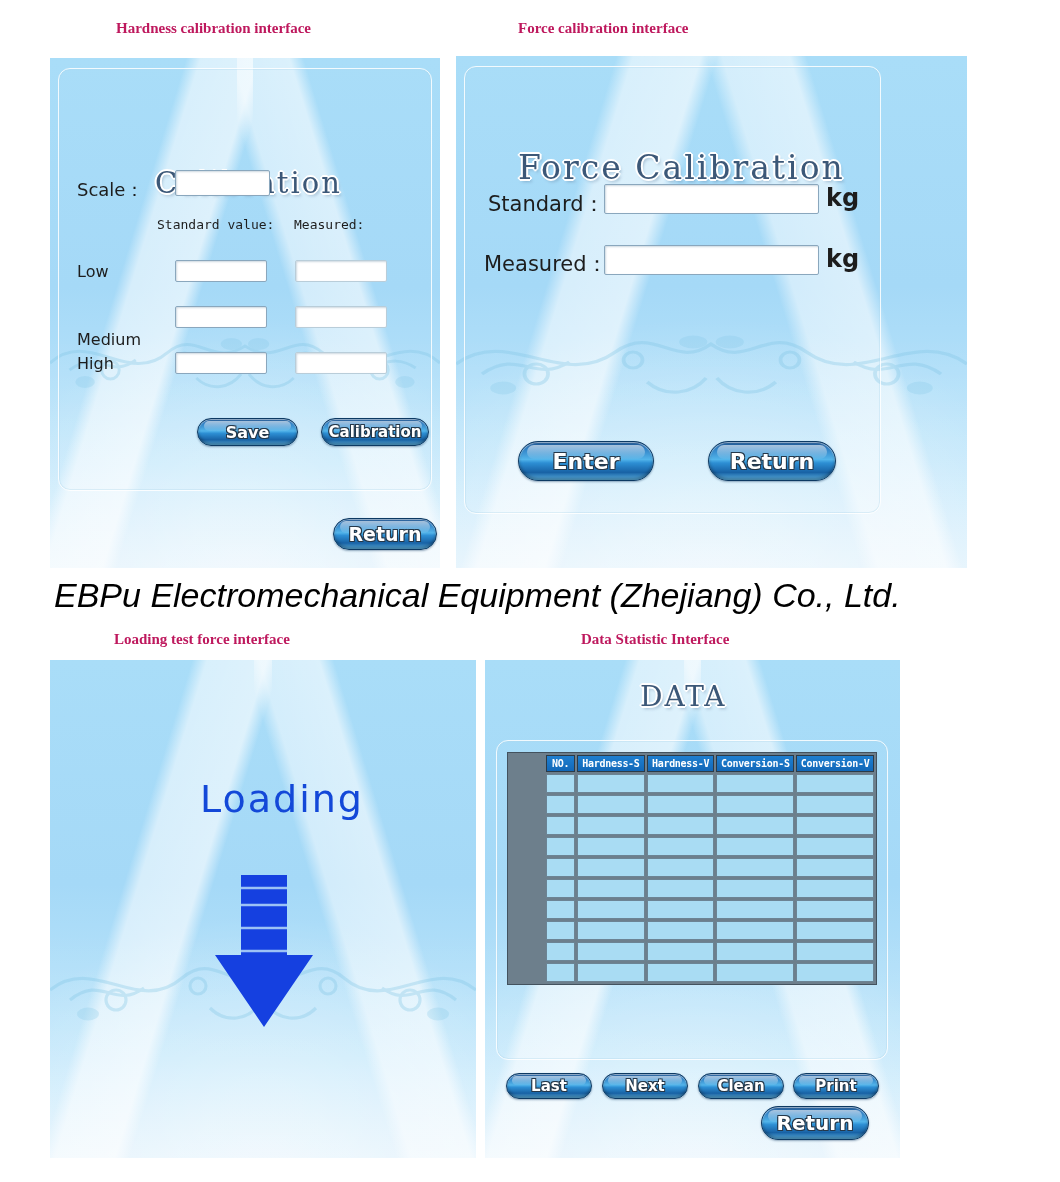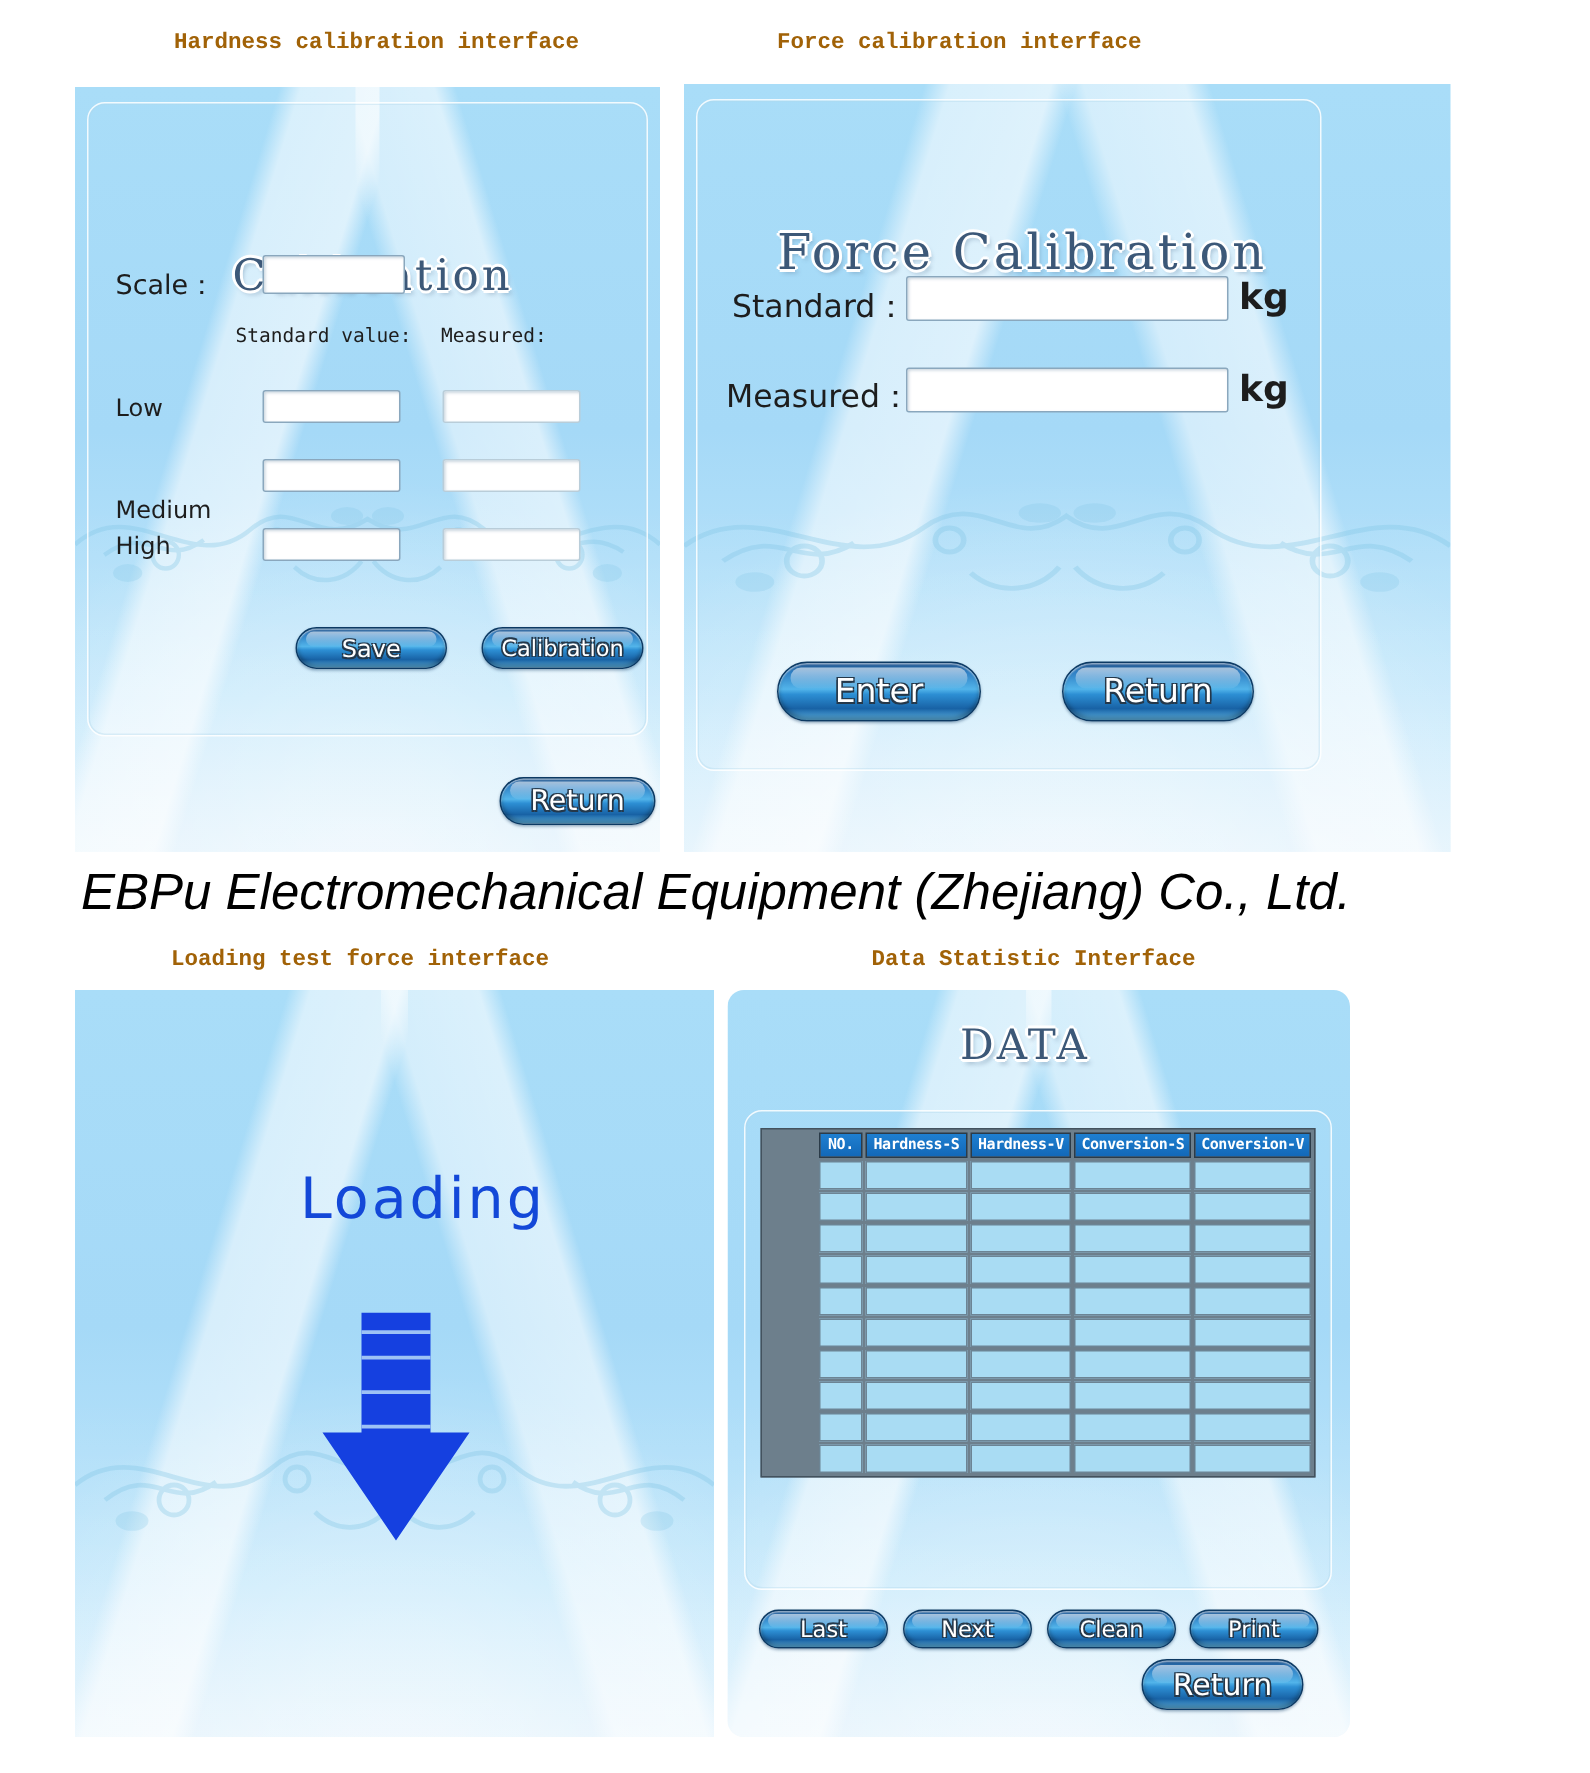--- a/index.html
+++ b/index.html
@@ -7,24 +7,24 @@
     width: 1060px; height: 1182px;
     background: #ffffff;
     font-family: "Liberation Sans", sans-serif;
     overflow: hidden;
   }
   .page { position: relative; width: 1060px; height: 1182px; }
 
   
   .caption {
     position: absolute;
-    font-family: Liberation Mono, monospace;
+    font-family: Liberation Serif, serif;
     font-weight: bold;
     font-size: 15px;
-    color: #a16207;
+    color: #be185d;
     white-space: nowrap;
   }
 
   
   .screen {
     position: absolute;
     overflow: hidden;
     background:
       linear-gradient(180deg, rgba(255,255,255,0.00) 55%, rgba(255,255,255,0.28) 100%),
       radial-gradient(120% 90% at 50% 105%, rgba(255,255,255,0.55) 0%, rgba(255,255,255,0.0) 60%),
@@ -111,20 +111,21 @@
       inset 0 1px 1px rgba(255,255,255,0.55),
       inset 0 -2px 3px rgba(0,0,0,0.30),
       0 1px 2px rgba(30,70,110,0.45);
     font-family: "DejaVu Sans", sans-serif;
     color: #ffffff;
     white-space: nowrap;
     text-shadow:
       -1px -1px 0 #25384a, 1px -1px 0 #25384a,
       -1px  1px 0 #25384a, 1px  1px 0 #25384a;
     overflow: hidden;
+    font-weight: bold;
   }
   .btn::before {
     content: "";
     position: absolute; left: 6%; right: 6%; top: 8%; height: 38%;
     border-radius: 999px;
     background: linear-gradient(180deg, rgba(255,255,255,0.60), rgba(255,255,255,0.05));
     pointer-events: none;
   }
   .btn span { position: relative; z-index: 2; }
 
@@ -326,21 +327,21 @@
         <g stroke="#9dc2f5" stroke-width="2.5">
           <line x1="32" y1="13" x2="78" y2="13"></line>
           <line x1="32" y1="30" x2="78" y2="30"></line>
           <line x1="32" y1="53" x2="78" y2="53"></line>
           <line x1="32" y1="76" x2="78" y2="76"></line>
         </g>
       </svg>
     </div>
   </div>
 
-  <div class="screen" style="left:485px; top:660px; width:415px; height:498px;border-radius:11px;">
+  <div class="screen" style="left:485px; top:660px; width:415px; height:498px;">
     <div class="wedge-l"></div>
     <div class="wedge-r"></div>
 
     <div class="inner-card" style="left:11px; top:80px; width:392px; height:320px;"></div>
 
     <div class="lcd-title" style="left:155px; top:20px; font-size:28px;">DATA</div>
 
     <table class="dtable" style="left:22px; top:92px; width:370px;">
       <thead>
         <tr>

